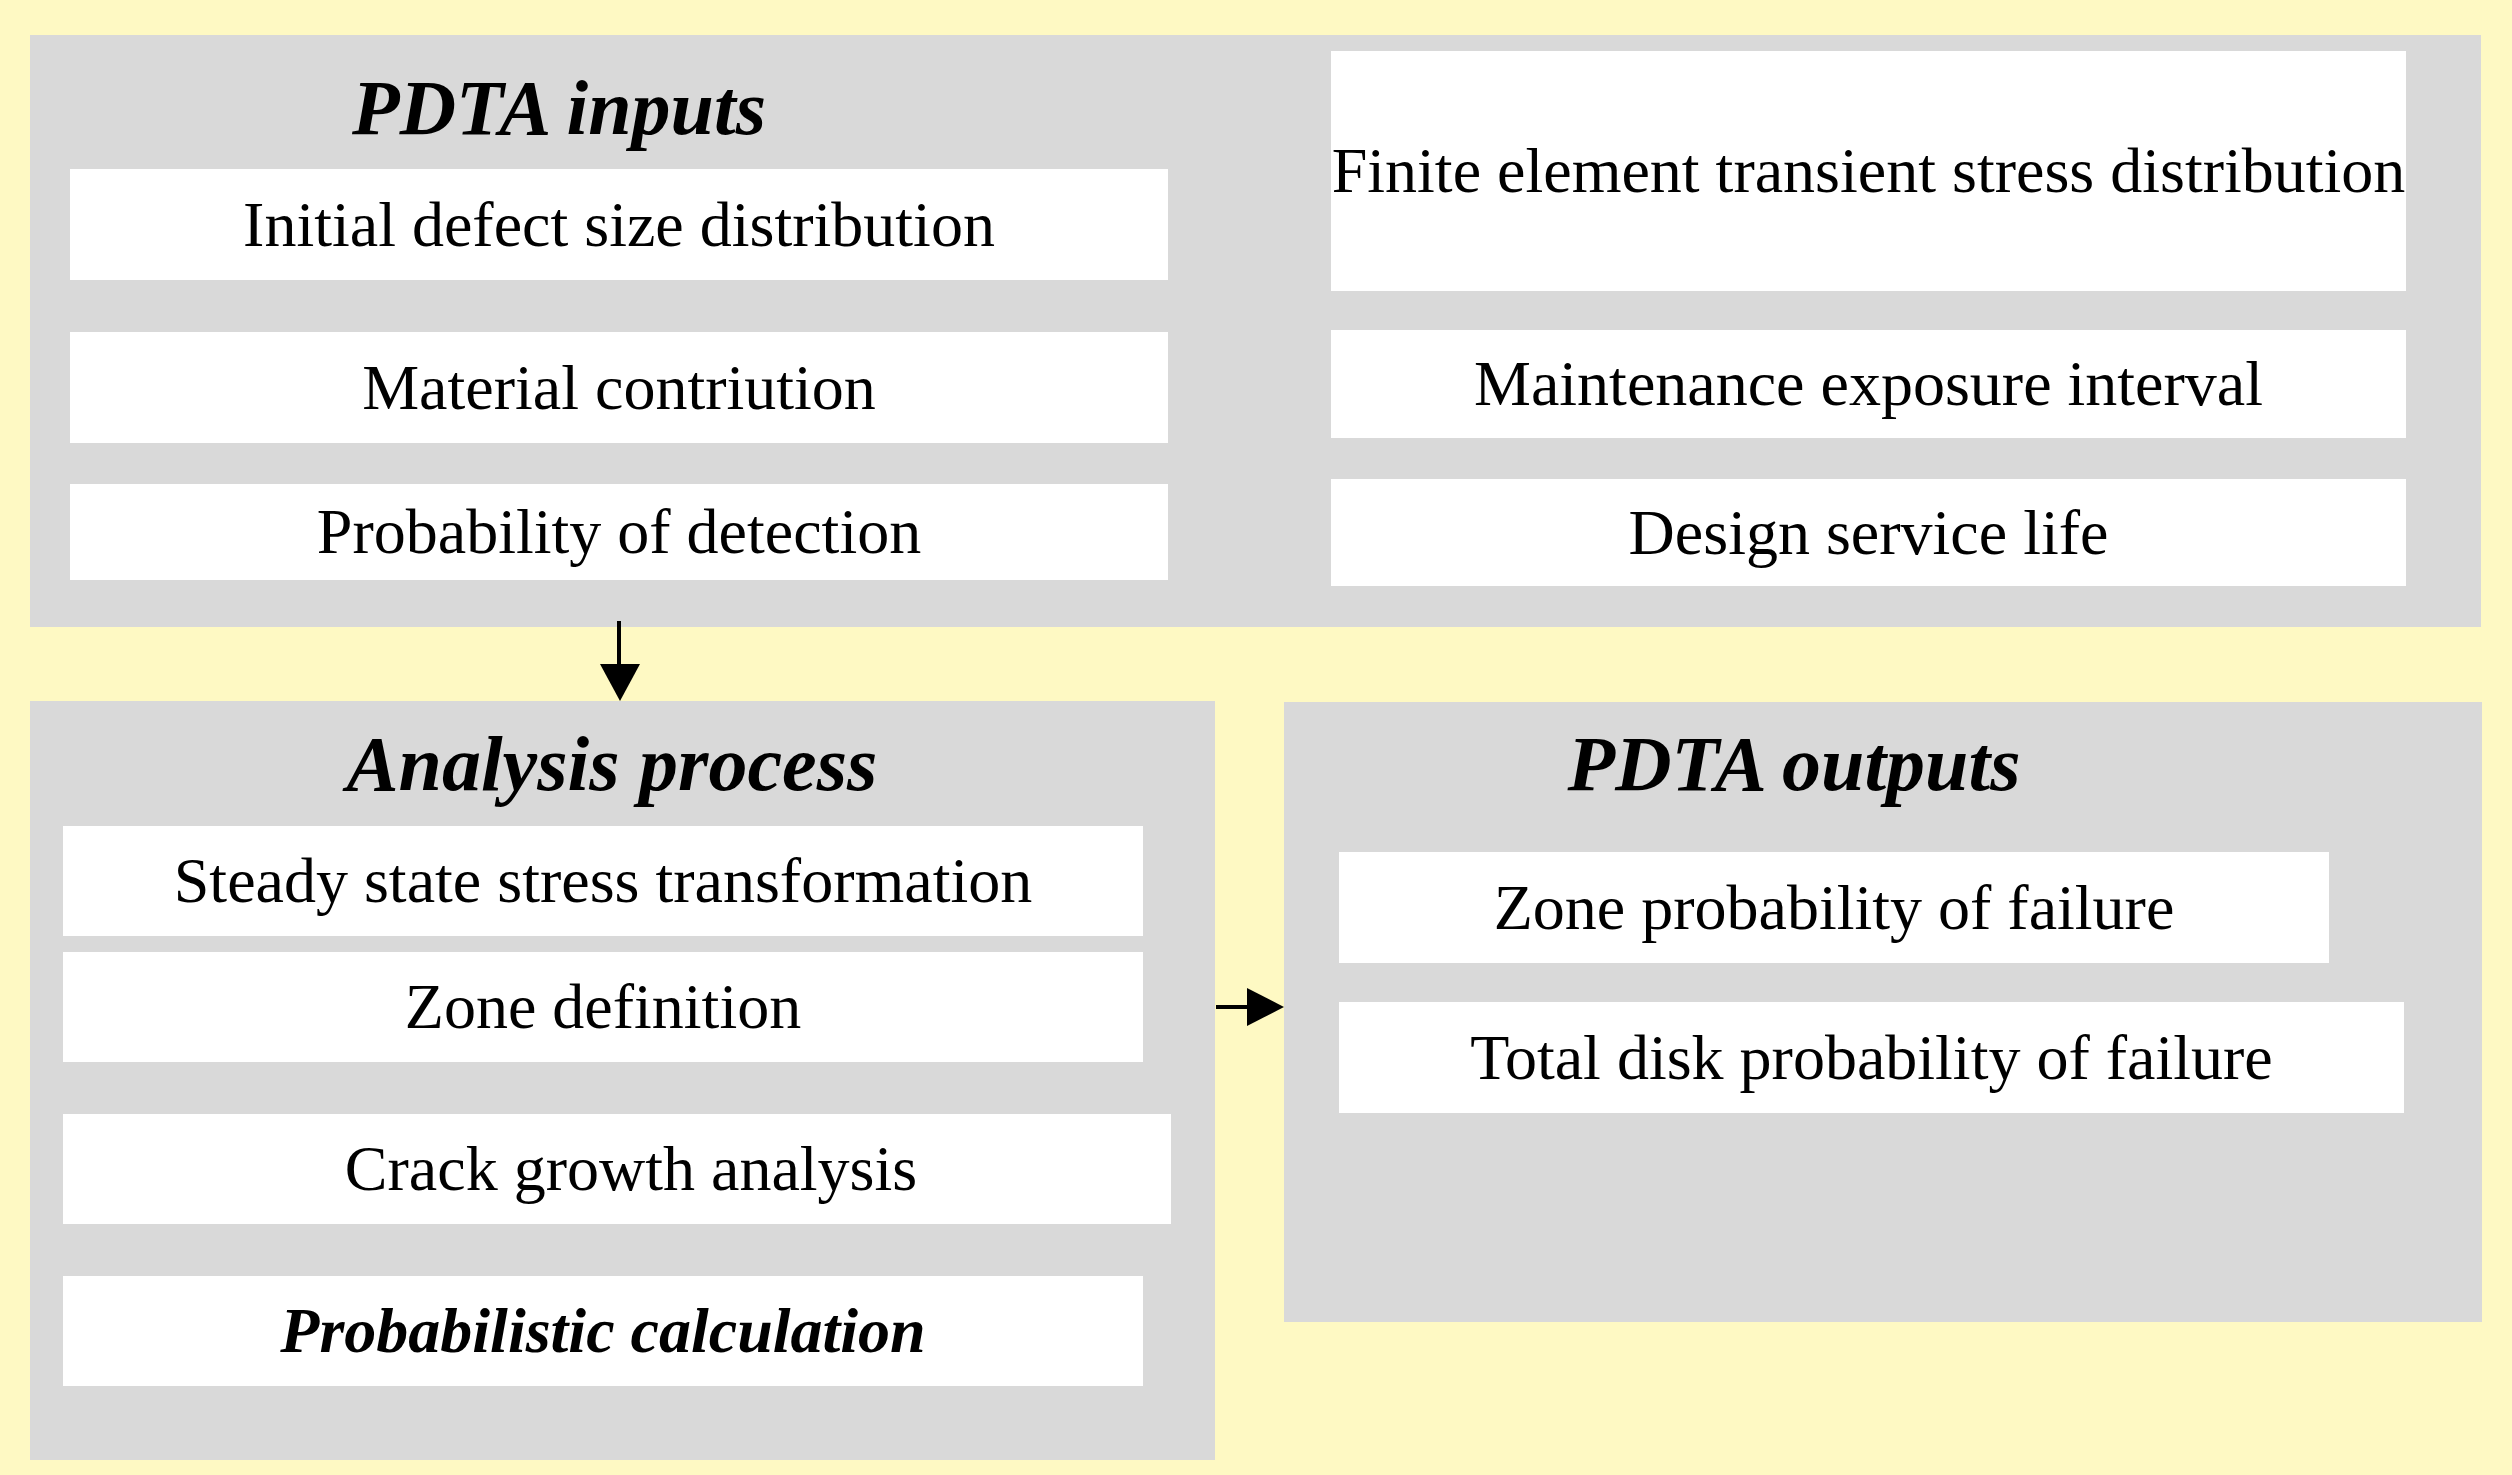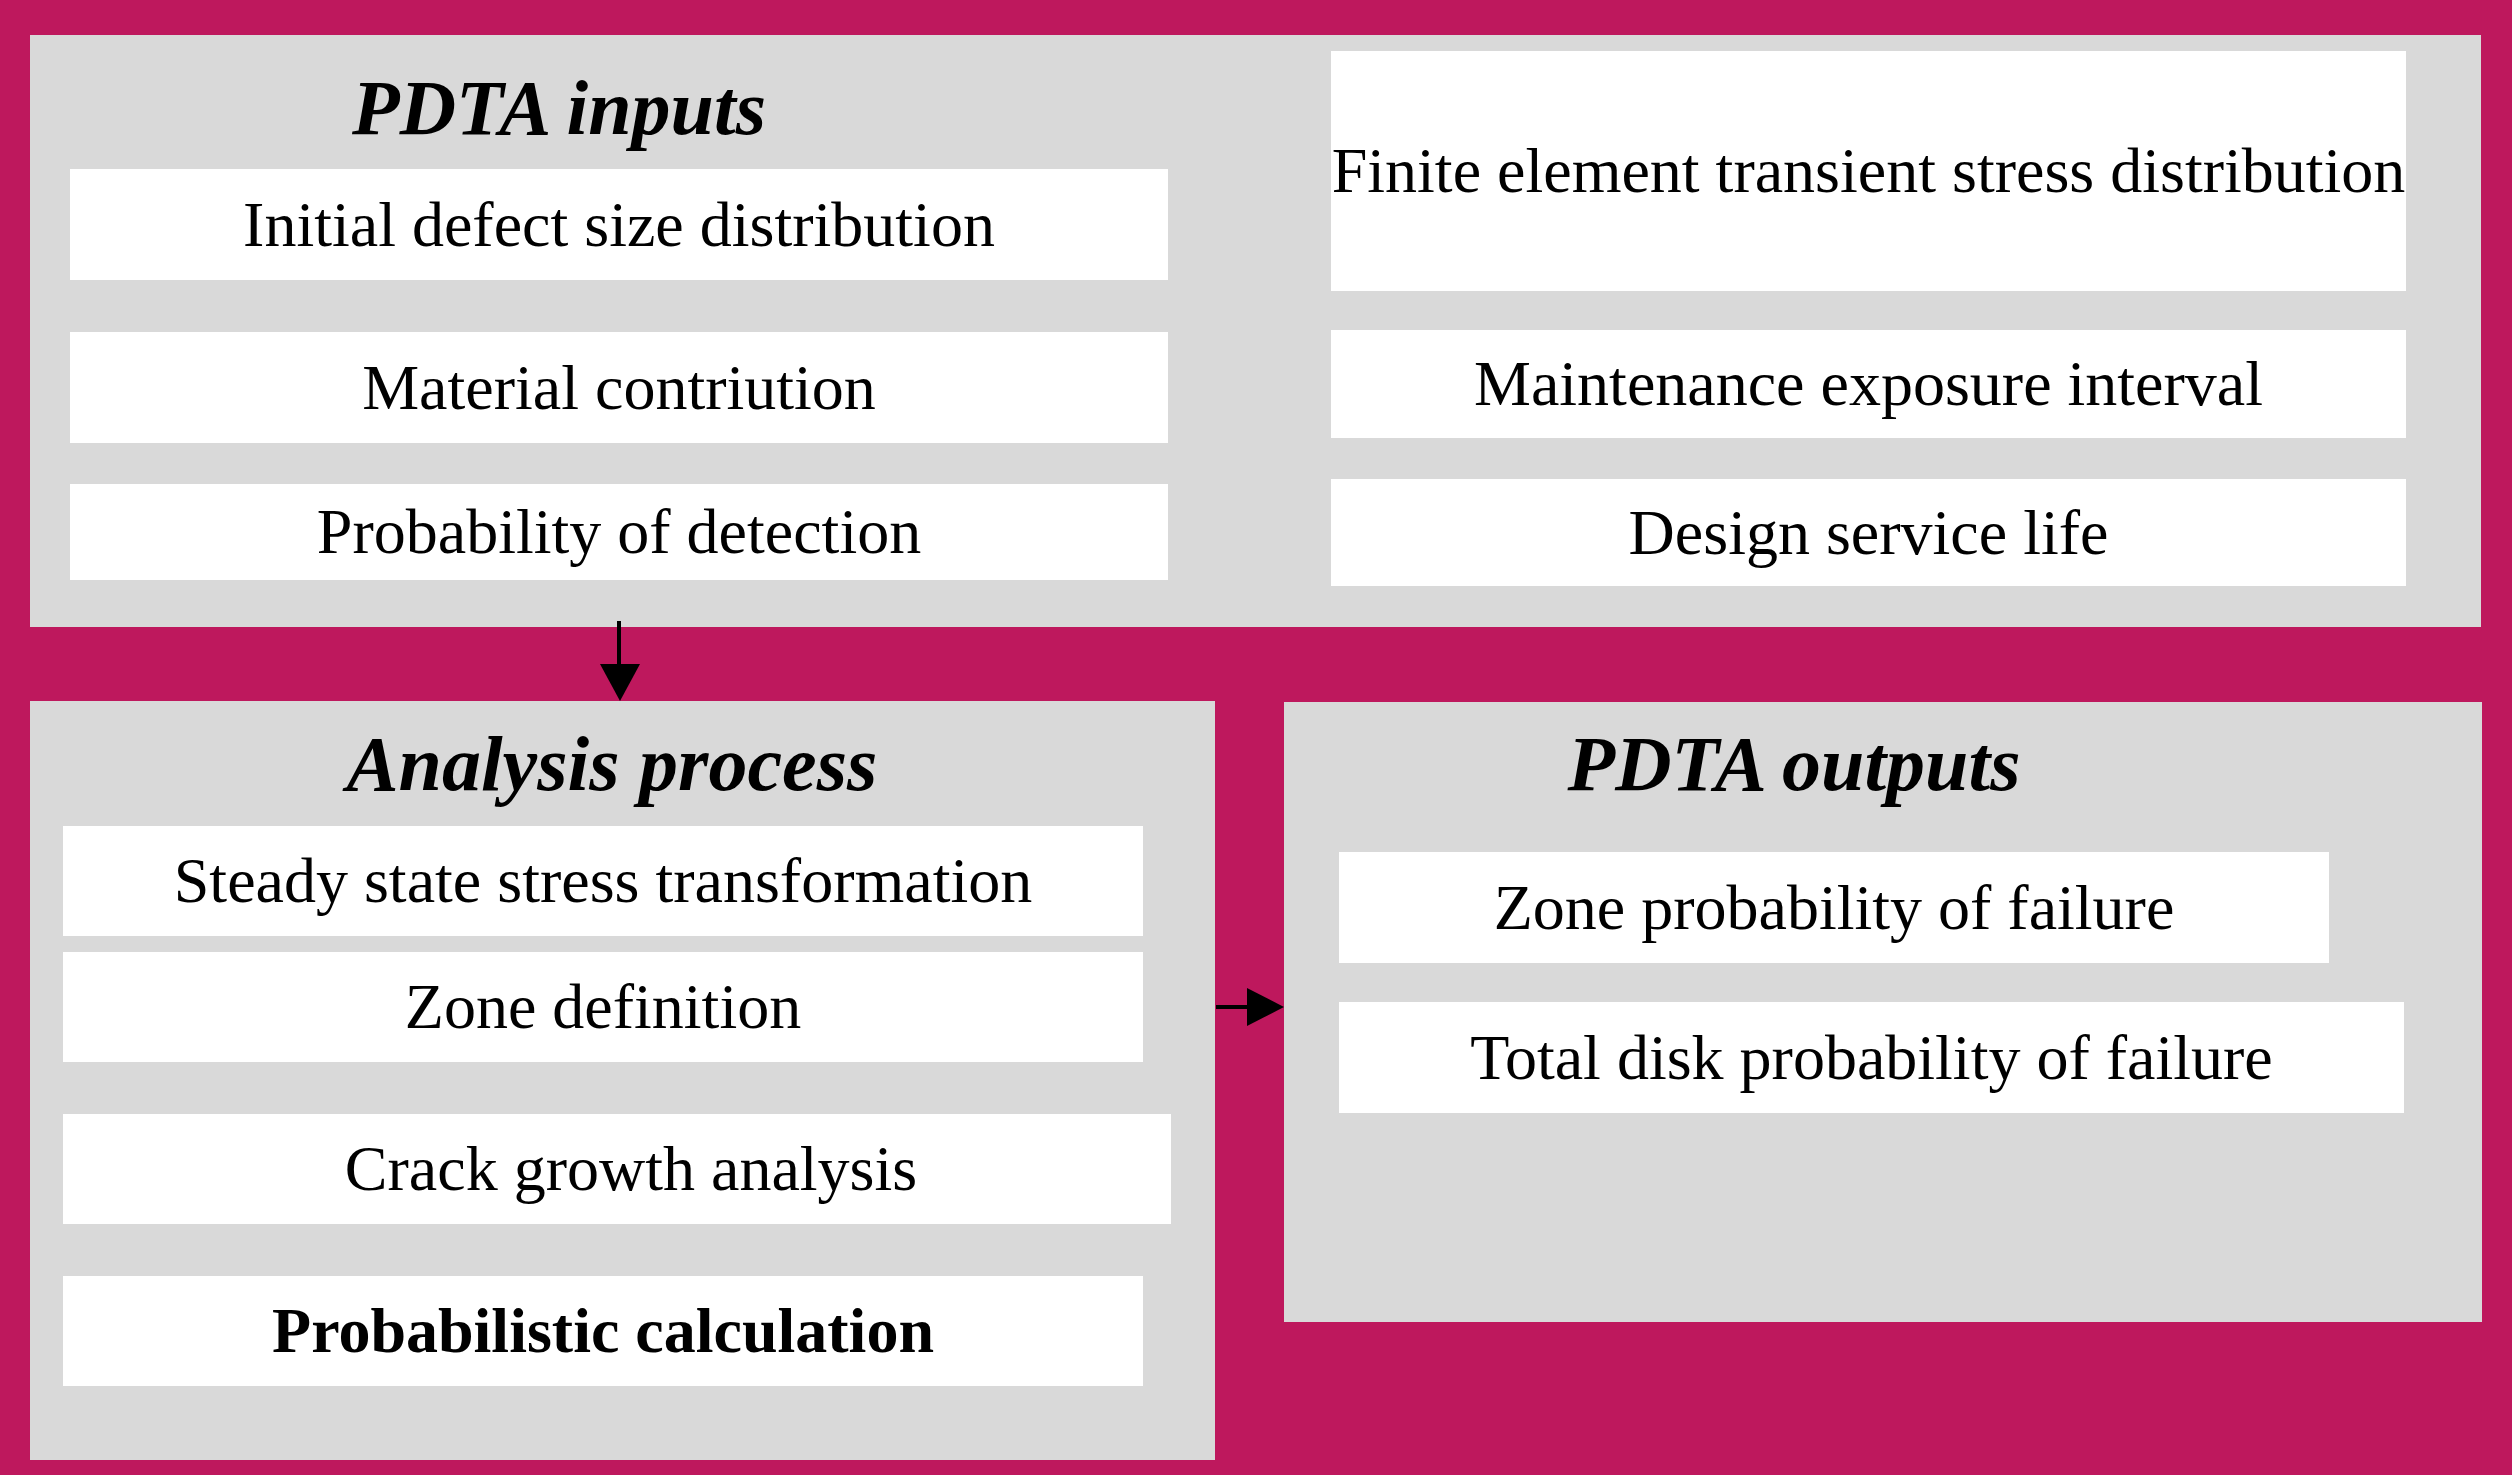--- a/index.html
+++ b/index.html
@@ -1,40 +1,40 @@
 <!DOCTYPE html>
 <html style="font-size:14px"><head>
 <meta charset="utf-8">
 <style>
   html, body { margin: 0; padding: 0; background: #ffffff; }
   .canvas {
     position: relative;
     width: 2512px;
     height: 1475px;
-    background: #be185d;
+    background: #fef9c3;
     font-family: "Liberation Serif", "DejaVu Serif", serif;
     color: #000000;
     overflow: hidden;
   }
   .panel {
     position: absolute;
     background: #d9d9d9;
   }
   .wbox {
     position: absolute;
     background: #ffffff;
     display: flex;
     align-items: center;
     justify-content: center;
     text-align: center;
     font-size: 64px;
     line-height: 1.12;
     color: #000000;
   }
-  .wbox.bold { font-weight: bold; }
+  .wbox.bold { font-weight: bold; font-style: italic; }
   .panel-title {
     position: absolute;
     font-size: 78px;
     font-weight: bold;
     font-style: italic;
     line-height: 1;
     text-align: center;
     color: #000000;
   }
   

